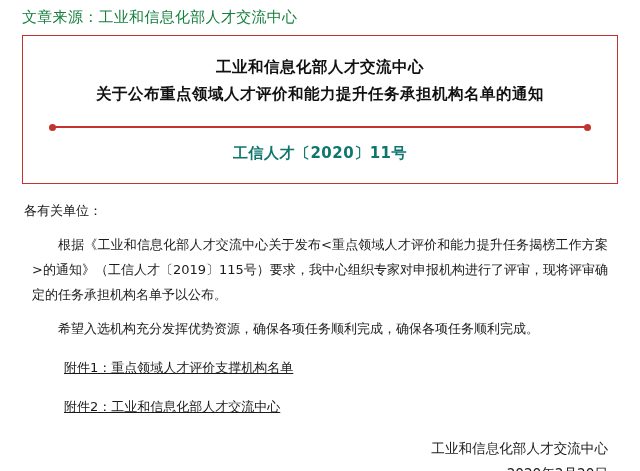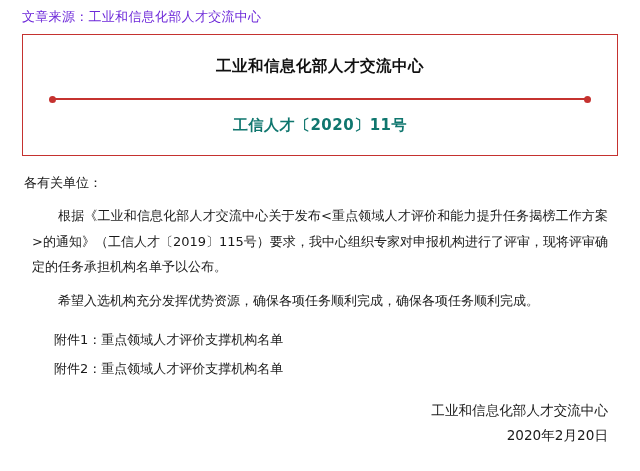--- a/index.html
+++ b/index.html
@@ -15,22 +15,22 @@
     overflow: hidden;
   }
   .page {
     position: relative;
     width: 640px;
     height: 471px;
     box-sizing: border-box;
     padding: 0 18px;
   }
   .source-line {
-    font-size: 13px;
-    color: #6d28d9;
+    font-size: 15px;
+    color: #15803d;
     padding: 8px 0 6px 4px;
     letter-spacing: 0.3px;
   }
   .doc-head {
     border: 1px solid #c5322f;
     box-sizing: border-box;
     margin: 2px 4px 0 4px;
     padding: 18px 24px 16px 24px;
   }
   .title-block {
@@ -86,22 +86,23 @@
   .para {
     margin: 8px;
     text-indent: 2em;
     text-align: justify;
   }
   .attachments {
     margin-top: 14px;
   }
   .attachment-line {
     text-indent: 2em;
-    margin: 4px;
+    margin: 14px;
     line-height: 1.95;
+    text-decoration: underline;
   }
   .signature {
     margin-top: 16px;
     text-align: right;
     font-size: 13.6px;
     line-height: 1.85;
     color: #1a1a1a;
     padding-right: 14px;
   }
 </style>
@@ -110,37 +111,38 @@
 
 <div class="page">
 
   <div class="source-line">
     <span>文章来源：</span><span>工业和信息化部人才交流中心</span>
   </div>
 
   <div class="doc-head">
     <div class="title-block">
       <div class="title-line">工业和信息化部人才交流中心</div>
+      <div class="title-line">关于公布重点领域人才评价和能力提升任务承担机构名单的通知</div>
     </div>
     <div class="red-rule">
       <span class="dot left"></span>
       <span class="bar"></span>
       <span class="dot right"></span>
     </div>
     <div class="doc-number">工信人才〔2020〕11号</div>
   </div>
 
   <div class="body-block">
     <p class="salutation">各有关单位：</p>
     <p class="para">根据《工业和信息化部人才交流中心关于发布&lt;重点领域人才评价和能力提升任务揭榜工作方案&gt;的通知》（工信人才〔2019〕115号）要求，我中心组织专家对申报机构进行了评审，现将评审确定的任务承担机构名单予以公布。</p>
     <p class="para">希望入选机构充分发挥优势资源，确保各项任务顺利完成，确保各项任务顺利完成。</p>
 
     <div class="attachments">
       <p class="attachment-line">附件1：重点领域人才评价支撑机构名单</p>
-      <p class="attachment-line">附件2：重点领域人才评价支撑机构名单</p>
+      <p class="attachment-line">附件2：工业和信息化部人才交流中心</p>
     </div>
   </div>
 
   <div class="signature">
     <div>工业和信息化部人才交流中心</div>
     <div>2020年2月20日</div>
   </div>
 
 </div>
 

